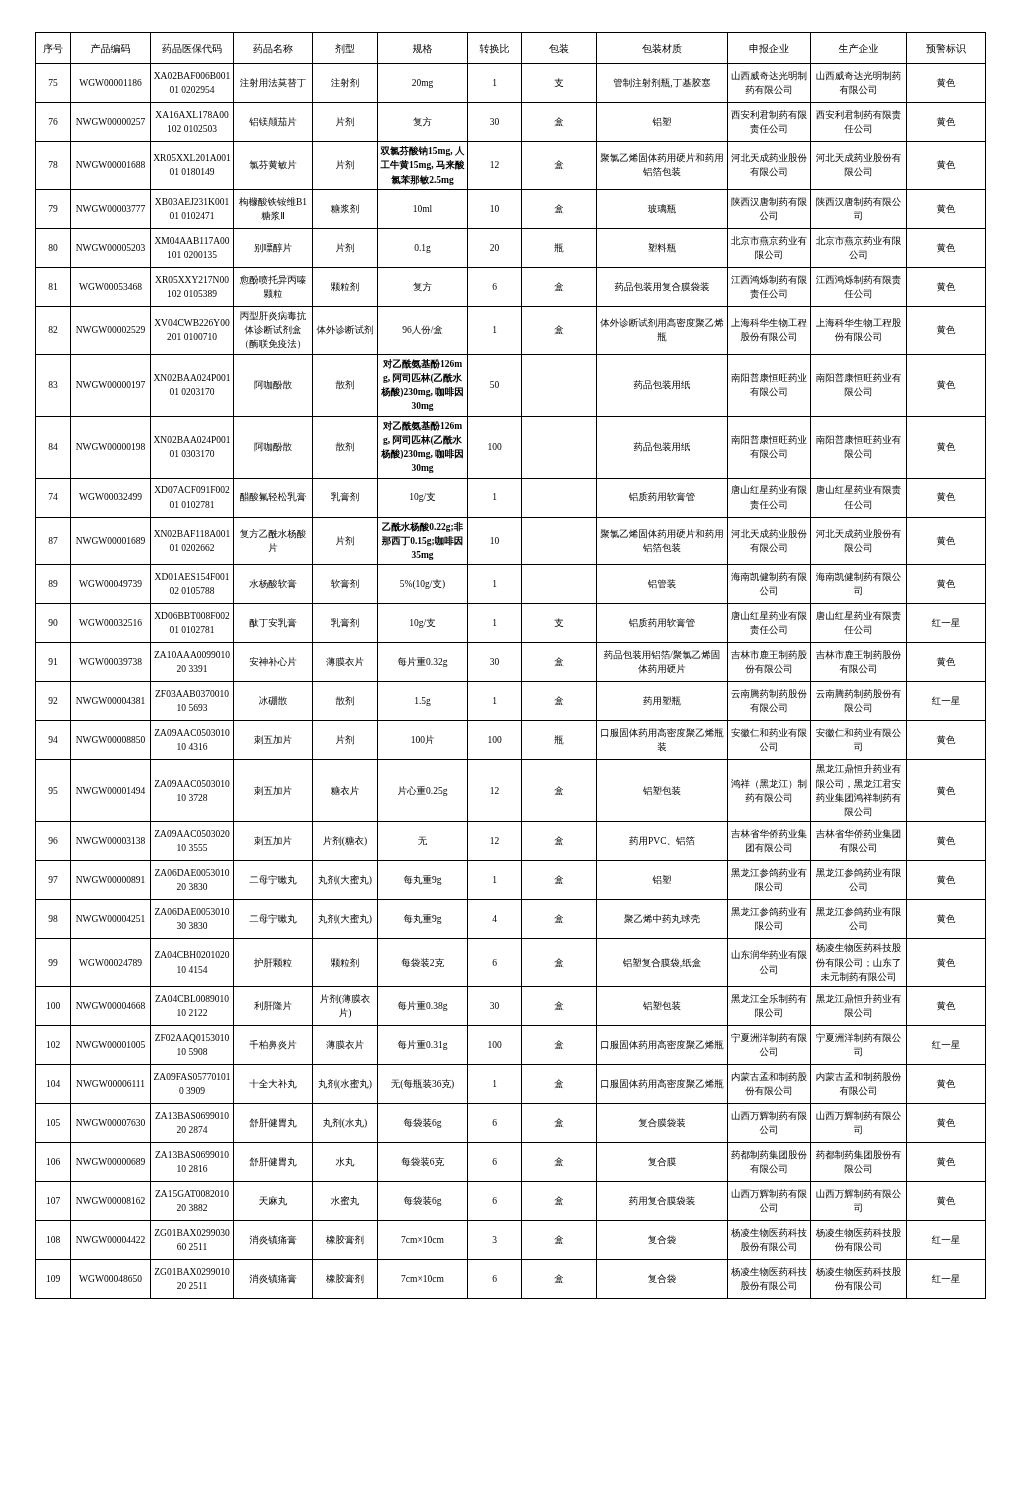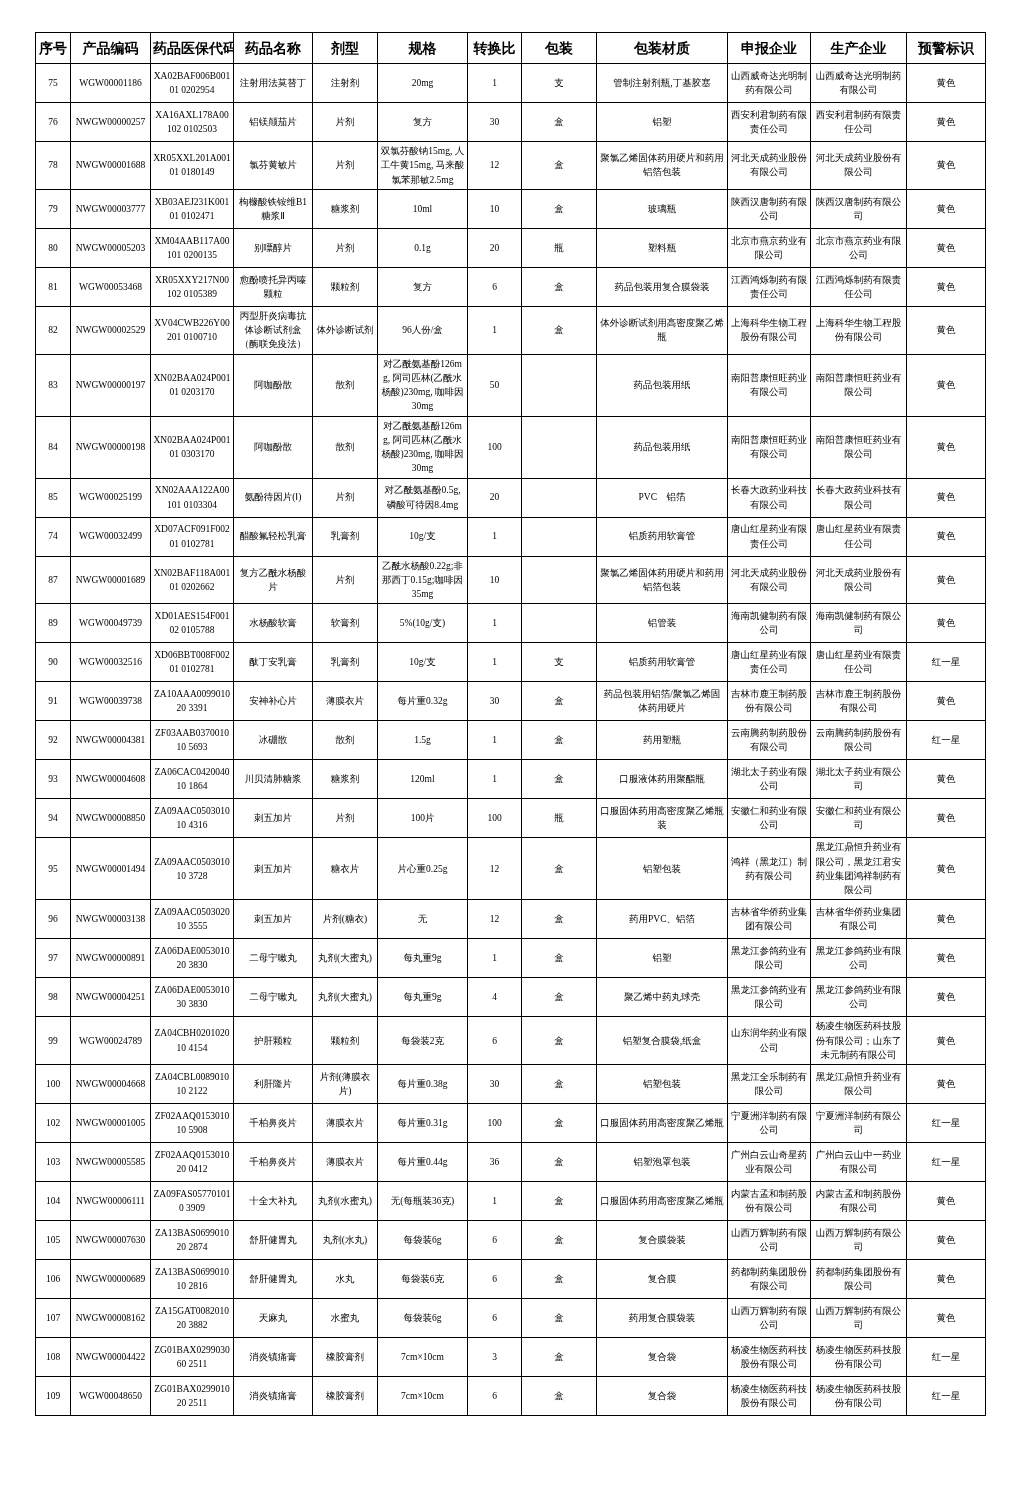--- a/index.html
+++ b/index.html
@@ -15,28 +15,28 @@
     border: 1px solid #000;
     text-align: center;
     vertical-align: middle;
     padding: 2px 2px;
     font-size: 9.5px;
     line-height: 1.5;
     word-break: break-all;
     overflow: hidden;
   }
   table.product-table th {
-    font-weight: bold;
+    font-weight: normal;
     height: 26px;
-    font-size: 14px;
+    font-size: 10px;
     word-break: keep-all;
   }
   table.product-table td { height: 34px; }
   td.cell-code, td.cell-inscode { font-size: 9px; }
-  td.cell-small { font-size: 7.5px; line-height: 1.35; }
+  td.cell-small { font-size: 7.5px; line-height: 1.35; font-weight: bold; }
 </style>
 </head>
 <body>
 
 <div class="page">
   <table class="product-table">
     <colgroup>
       <col style="width:35px">
         <col style="width:80px">
         <col style="width:83px">
@@ -187,34 +187,20 @@
           <td>散剂</td>
           <td class="cell-small">对乙酰氨基酚126mg, 阿司匹林(乙酰水杨酸)230mg, 咖啡因30mg</td>
           <td>100</td>
           <td></td>
           <td>药品包装用纸</td>
           <td>南阳普康恒旺药业有限公司</td>
           <td>南阳普康恒旺药业有限公司</td>
           <td>黄色</td>
         </tr>
         <tr>
-          <td>85</td>
-          <td class="cell-code">WGW00025199</td>
-          <td class="cell-inscode">XN02AAA122A00101 0103304</td>
-          <td>氨酚待因片(Ⅰ)</td>
-          <td>片剂</td>
-          <td>对乙酰氨基酚0.5g, 磷酸可待因8.4mg</td>
-          <td>20</td>
-          <td></td>
-          <td>PVC　铝箔</td>
-          <td>长春大政药业科技有限公司</td>
-          <td>长春大政药业科技有限公司</td>
-          <td>黄色</td>
-        </tr>
-        <tr>
           <td>74</td>
           <td class="cell-code">WGW00032499</td>
           <td class="cell-inscode">XD07ACF091F00201 0102781</td>
           <td>醋酸氟轻松乳膏</td>
           <td>乳膏剂</td>
           <td>10g/支</td>
           <td>1</td>
           <td></td>
           <td>铝质药用软膏管</td>
           <td>唐山红星药业有限责任公司</td>
@@ -285,34 +271,20 @@
           <td>散剂</td>
           <td>1.5g</td>
           <td>1</td>
           <td>盒</td>
           <td>药用塑瓶</td>
           <td>云南腾药制药股份有限公司</td>
           <td>云南腾药制药股份有限公司</td>
           <td>红一星</td>
         </tr>
         <tr>
-          <td>93</td>
-          <td class="cell-code">NWGW00004608</td>
-          <td class="cell-inscode">ZA06CAC042004010 1864</td>
-          <td>川贝清肺糖浆</td>
-          <td>糖浆剂</td>
-          <td>120ml</td>
-          <td>1</td>
-          <td>盒</td>
-          <td>口服液体药用聚酯瓶</td>
-          <td>湖北太子药业有限公司</td>
-          <td>湖北太子药业有限公司</td>
-          <td>黄色</td>
-        </tr>
-        <tr>
           <td>94</td>
           <td class="cell-code">NWGW00008850</td>
           <td class="cell-inscode">ZA09AAC050301010 4316</td>
           <td>刺五加片</td>
           <td>片剂</td>
           <td>100片</td>
           <td>100</td>
           <td>瓶</td>
           <td>口服固体药用高密度聚乙烯瓶装</td>
           <td>安徽仁和药业有限公司</td>
@@ -411,34 +383,20 @@
           <td>薄膜衣片</td>
           <td>每片重0.31g</td>
           <td>100</td>
           <td>盒</td>
           <td>口服固体药用高密度聚乙烯瓶</td>
           <td>宁夏洲洋制药有限公司</td>
           <td>宁夏洲洋制药有限公司</td>
           <td>红一星</td>
         </tr>
         <tr>
-          <td>103</td>
-          <td class="cell-code">NWGW00005585</td>
-          <td class="cell-inscode">ZF02AAQ015301020 0412</td>
-          <td>千柏鼻炎片</td>
-          <td>薄膜衣片</td>
-          <td>每片重0.44g</td>
-          <td>36</td>
-          <td>盒</td>
-          <td>铝塑泡罩包装</td>
-          <td>广州白云山奇星药业有限公司</td>
-          <td>广州白云山中一药业有限公司</td>
-          <td>红一星</td>
-        </tr>
-        <tr>
           <td>104</td>
           <td class="cell-code">NWGW00006111</td>
           <td class="cell-inscode">ZA09FAS057701010 3909</td>
           <td>十全大补丸</td>
           <td>丸剂(水蜜丸)</td>
           <td>无(每瓶装36克)</td>
           <td>1</td>
           <td>盒</td>
           <td>口服固体药用高密度聚乙烯瓶</td>
           <td>内蒙古孟和制药股份有限公司</td>

